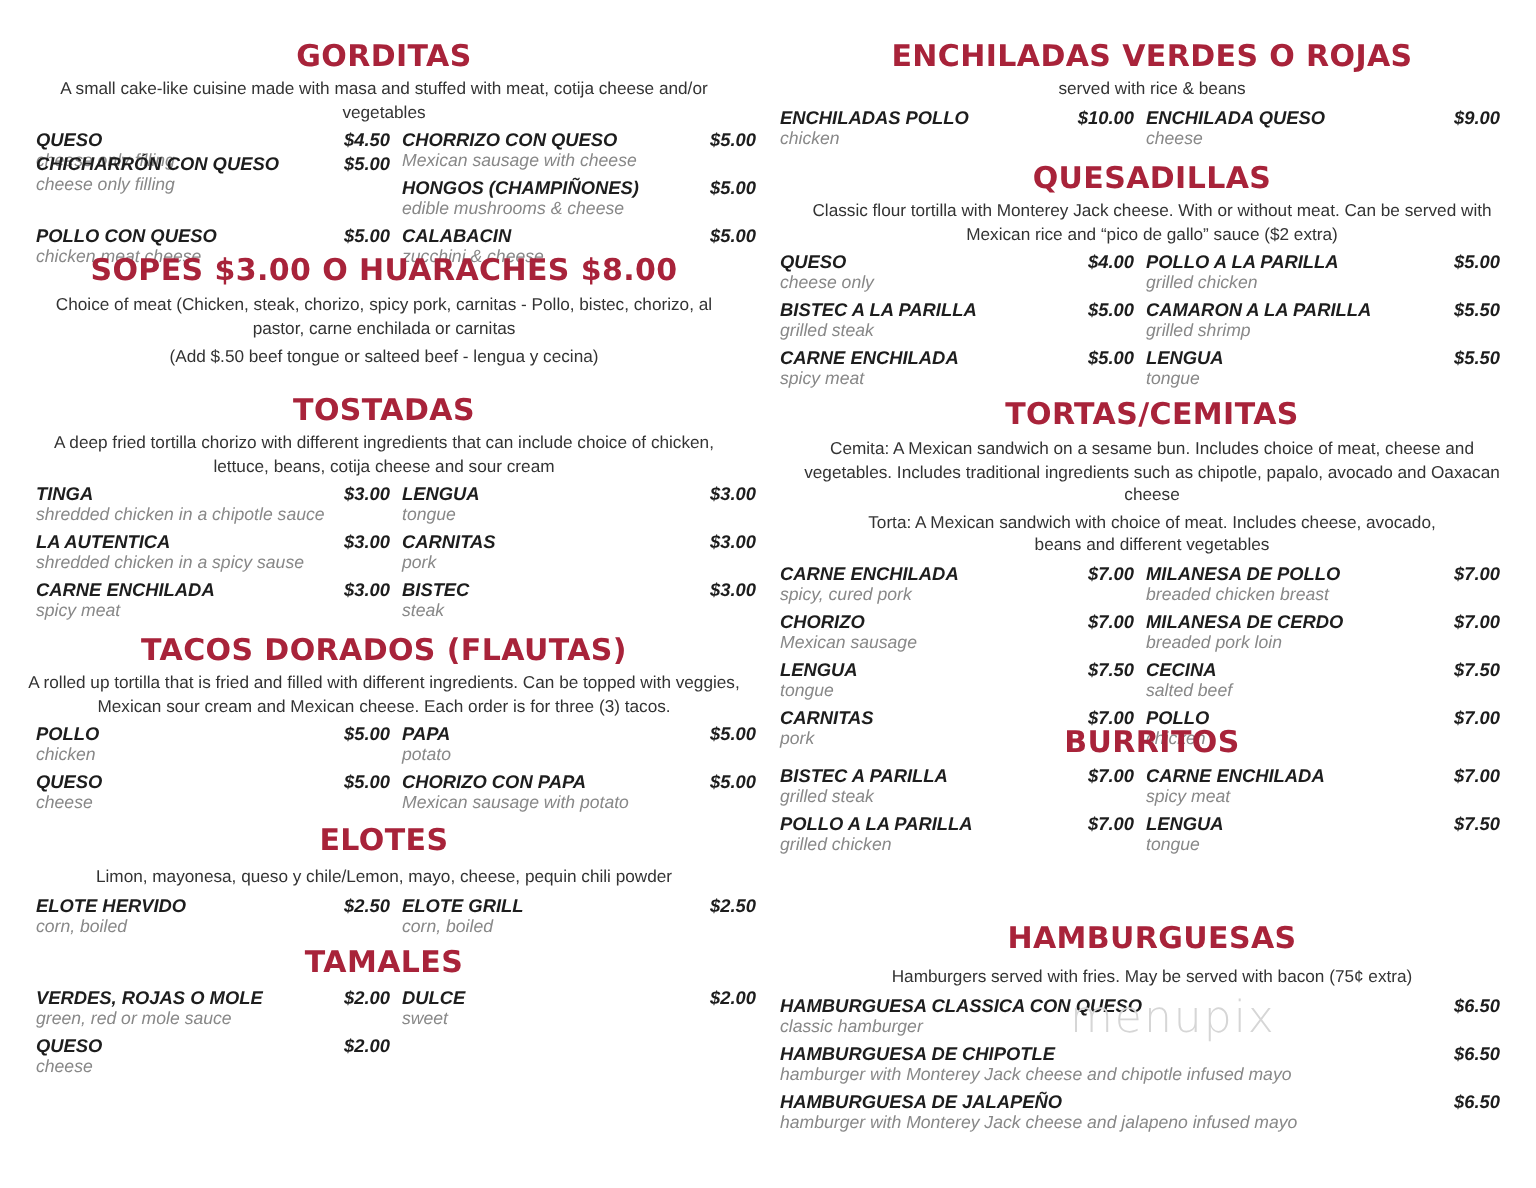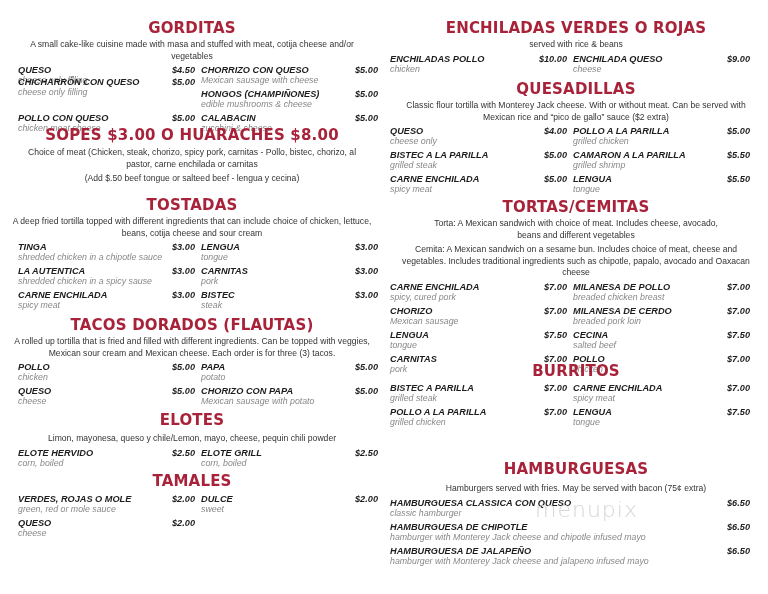--- a/index.html
+++ b/index.html
@@ -63,21 +63,21 @@
   </div>
 
   <div class="section" style="top:126px">
     <div class="title big">SOPES $3.00  O  HUARACHES $8.00</div>
     <div class="desc" style="padding:0 26px;margin-top:3px">Choice of meat (Chicken, steak, chorizo, spicy pork, carnitas - Pollo, bistec, chorizo, al pastor, carne enchilada or carnitas</div>
     <div class="desc" style="margin-top:3px">(Add $.50 beef tongue or salteed beef - lengua y cecina)</div>
   </div>
 
   <div class="section" style="top:196px">
     <div class="title">TOSTADAS</div>
-    <div class="desc" style="padding:0 12px">A deep fried tortilla topped with different ingredients that can include choice of chicken, lettuce, beans, cotija cheese and sour cream</div>
+    <div class="desc" style="padding:0 12px">A deep fried tortilla chorizo with different ingredients that can include choice of chicken, lettuce, beans, cotija cheese and sour cream</div>
     <div class="grid" style="height:72px">
       <div class="item" style="left:18px;width:177px;top:0">
         <span class="name">TINGA</span>
         <span class="sub">shredded chicken in a chipotle sauce</span>
         <span class="price">$3.00</span>
       </div>
       <div class="item" style="left:201px;width:177px;top:0">
         <span class="name">LENGUA</span>
         <span class="sub">tongue</span>
         <span class="price">$3.00</span>
@@ -222,22 +222,22 @@
       <div class="item" style="left:189px;width:177px;top:48px">
         <span class="name">LENGUA</span>
         <span class="sub">tongue</span>
         <span class="price">$5.50</span>
       </div>
     </div>
   </div>
 
   <div class="section" style="top:198px">
     <div class="title">TORTAS/CEMITAS</div>
+    <div class="desc" style="margin-top:3px;padding:0 8px">Cemita: A Mexican sandwich on a sesame bun. Includes choice of meat, cheese and vegetables. Includes traditional ingredients such as chipotle, papalo, avocado and Oaxacan cheese</div>
     <div class="desc" style="padding:0 40px">Torta: A Mexican sandwich with choice of meat. Includes cheese, avocado, beans and different vegetables</div>
-    <div class="desc" style="margin-top:3px;padding:0 8px">Cemita: A Mexican sandwich on a sesame bun. Includes choice of meat, cheese and vegetables. Includes traditional ingredients such as chipotle, papalo, avocado and Oaxacan cheese</div>
     <div class="grid" style="height:96px">
       <div class="item" style="left:6px;width:177px;top:0">
         <span class="name">CARNE ENCHILADA</span>
         <span class="sub">spicy, cured pork</span>
         <span class="price">$7.00</span>
       </div>
       <div class="item" style="left:189px;width:177px;top:0">
         <span class="name">MILANESA DE POLLO</span>
         <span class="sub">breaded chicken breast</span>
         <span class="price">$7.00</span>

